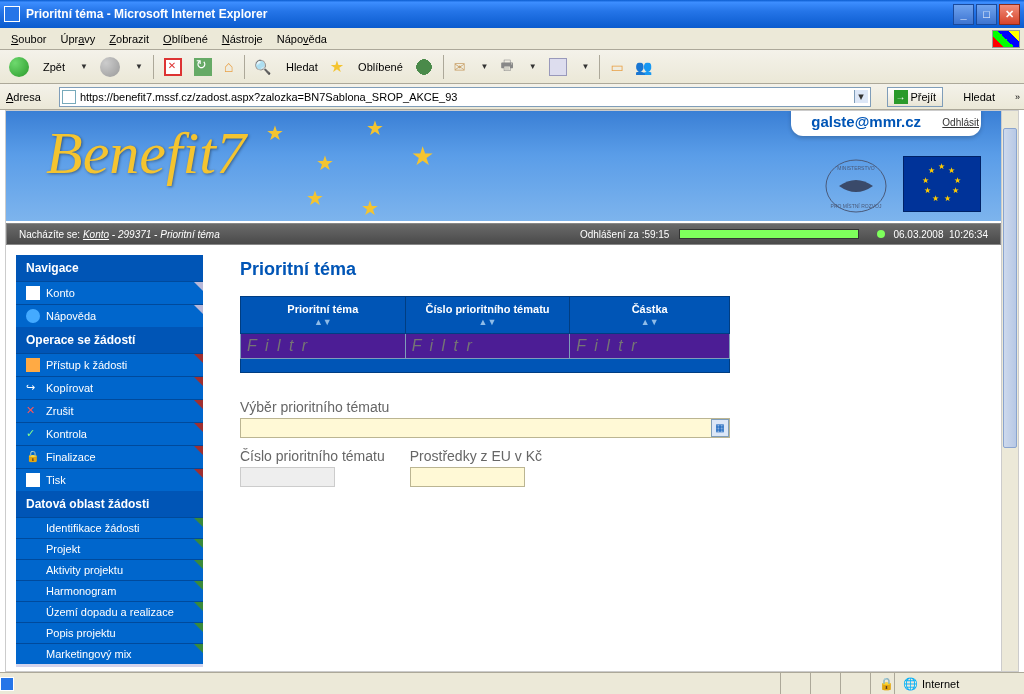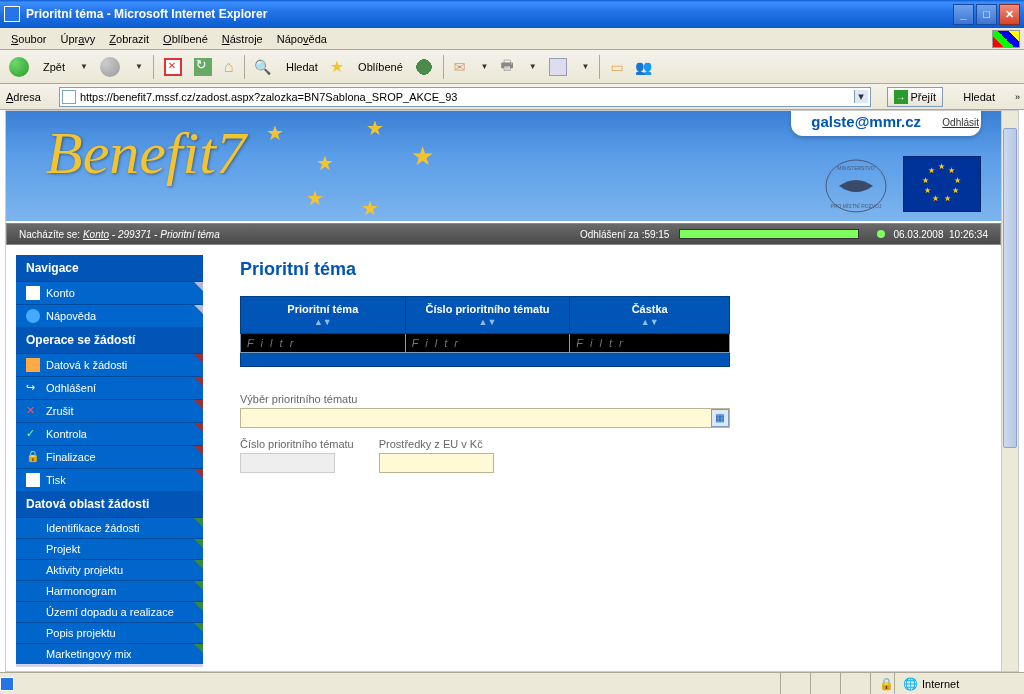--- a/index.html
+++ b/index.html
@@ -92,27 +92,27 @@
 .nav-icon { width:14px; height:14px; display:inline-block; }
 
 .main { flex:1; padding: 14px 24px; }
 .main h1 { color:#0055b6; font-size:18px; font-weight:bold; margin-bottom:16px; }
 
 .data-table { width:490px; border-collapse:collapse; }
 .data-table thead { background:#0055b6; color:#fff; }
 .data-table th { padding:6px 8px; font-weight:bold; font-size:11px; text-align:center; border:1px solid #003d82; }
 .data-table th .sorters { font-size:9px; color:#8fbce8; }
 .data-table td { border:1px solid #7f9db9; padding:0; }
-.filter-input { width:100%; border:none; background:#000000; padding:3px 6px; font-style:italic; color:#aab; font-size:11px; letter-spacing:2px; }
+.filter-input { width:100%; border:none; background:#4c1d95; padding:3px 6px; font-style:italic; color:#aab; font-size:16px; letter-spacing:2px; }
 
 .btn-row { margin-top:30px; display:flex; gap:6px; }
 .app-btn { background:#dce7f7; border:1px solid #7f9db9; padding:3px 0; width:112px; text-align:center; font-size:11px; cursor:pointer; }
 
 .form-area { margin-top:26px; }
-.form-label { color:#666; font-size:11px; margin-bottom:3px; display:block; }
+.form-label { color:#666; font-size:14px; margin-bottom:3px; display:block; }
 .form-row { display:flex; gap:25px; }
 .yellow-input { background:#fff9d6; border:1px solid #bbb592; height:20px; }
 .yellow-input.wide { width:490px; position:relative; }
 .yellow-input.wide .picker { position:absolute; right:0; top:0; width:18px; height:18px; background:#dce7f7; border:1px solid #7f9db9; font-size:10px; text-align:center; line-height:16px; color:#0055b6; }
 .gray-input { background:#eee; border:1px solid #ccc; width:95px; height:20px; }
 .yellow-input.small { width:115px; }
 
 
 .statusbar { position:absolute; left:0; right:0; bottom:0; height:22px; background:#ece9d8; border-top:1px solid #aca899; display:flex; align-items:center; font-size:11px; }
 .statusbar .sect { border-left:1px solid #aca899; height:100%; display:flex; align-items:center; padding:0 8px; }
@@ -272,25 +272,25 @@
               <span class="nav-icon" style="background:#fff"></span>
               <span>Konto</span>
             </div>
           <div class="nav-item corner">
               <span class="nav-icon" style="background:#4af;border-radius:50%"></span>
               <span>Nápověda</span>
             </div>
           <div class="nav-header">Operace se žádostí</div>
           <div class="nav-item corner-red">
               <span class="nav-icon" style="background:#fa4"></span>
-              <span>Datová k žádosti</span>
+              <span>Přístup k žádosti</span>
             </div>
           <div class="nav-item corner-red">
               <span class="nav-icon" style="color:#fff">↪</span>
-              <span>Odhlášení</span>
+              <span>Kopírovat</span>
             </div>
           <div class="nav-item corner-red">
               <span class="nav-icon" style="color:#f55">✕</span>
               <span>Zrušit</span>
             </div>
           <div class="nav-item corner-red">
               <span class="nav-icon" style="color:#8f8">✓</span>
               <span>Kontrola</span>
             </div>
           <div class="nav-item corner-red">

